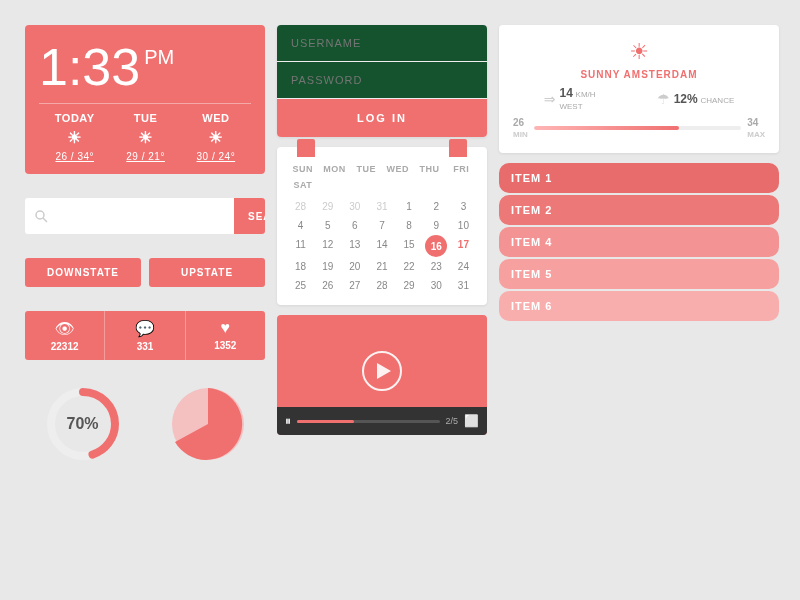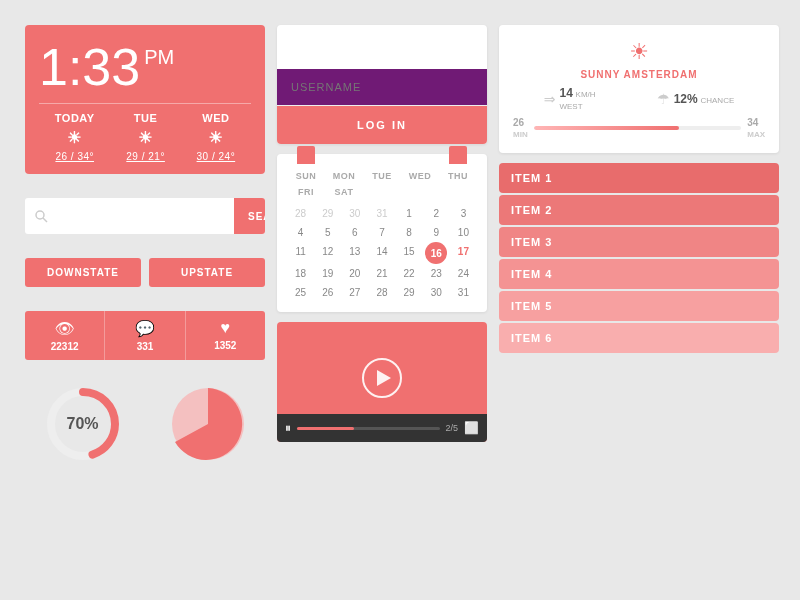--- a/index.html
+++ b/index.html
@@ -173,23 +173,22 @@
     .login-form input {
       display: block;
       width: 100%;
       border: none;
       border-bottom: 1px solid #eee;
       padding: 12px 14px;
       font-size: 11px;
       letter-spacing: 1px;
       color: #aaa;
       outline: none;
-      background: #701a75;
+      background: #14532d;
       text-transform: uppercase;
-      margin-top: 44px;
     }
     .login-btn {
       display: block;
       width: 100%;
       background: #f07070;
       color: white;
       border: none;
       padding: 13px;
       font-size: 11px;
       font-weight: 700;
@@ -215,21 +214,21 @@
       right: 20px;
     }
     .cal-tab {
       width: 18px;
       height: 18px;
       background: #f07070;
       border-radius: 2px 2px 0 0;
     }
     .cal-header {
       display: grid;
-      grid-template-columns: repeat(5, 1fr);
+      grid-template-columns: repeat(6, 1fr);
       text-align: center;
       margin-top: 4px;
       margin-bottom: 4px;
     }
     .cal-header span {
       font-size: 9px;
       font-weight: 700;
       color: #aaa;
       letter-spacing: 0.5px;
       padding: 3px 0;
@@ -399,21 +398,21 @@
     }
 
     
     .list-items { display: flex; flex-direction: column; gap: 2px; }
     .list-item {
       padding: 9px 12px;
       font-size: 11px;
       font-weight: 700;
       color: white;
       letter-spacing: 1px;
-      border-radius: 4px;
+      border-radius: 10px;
       cursor: pointer;
       text-transform: uppercase;
     }
   </style>
 </head>
 <body>
 
 <div class="canvas">
 
   <div class="col1">
@@ -492,20 +491,21 @@
         </svg>
       </div>
     </div>
 
   </div>
 
   <div class="col2">
 
     <div class="login-form">
       <input type="text" placeholder="USERNAME" style="">
+      <input type="password" placeholder="PASSWORD" style="">
       <button class="login-btn">LOG IN</button>
     </div>
 
     <div class="calendar">
       <div class="cal-tabs">
         <div class="cal-tab"></div>
         <div class="cal-tab"></div>
       </div>
       <div class="cal-header">
         <span>SUN</span>
@@ -603,20 +603,19 @@
         <span class="temp-max">
           <span>34</span><br>
           <span style="font-size:8px;color:#ccc">MAX</span>
         </span>
       </div>
     </div>
 
     <div class="list-items" id="list-items">
     <div class="list-item" style="background: rgb(232, 108, 108);">ITEM 1</div>
         <div class="list-item" style="background: rgb(236, 120, 120);">ITEM 2</div>
-        <div class="list-item" style="background: rgb(240, 133, 133);">ITEM 3</div>
         <div class="list-item" style="background: rgb(244, 147, 147);">ITEM 4</div>
         <div class="list-item" style="background: rgb(247, 160, 160);">ITEM 5</div>
         <div class="list-item" style="background: rgb(249, 174, 174);">ITEM 6</div>
       </div>
 
   </div>
 </div>
 
 </body></html>

